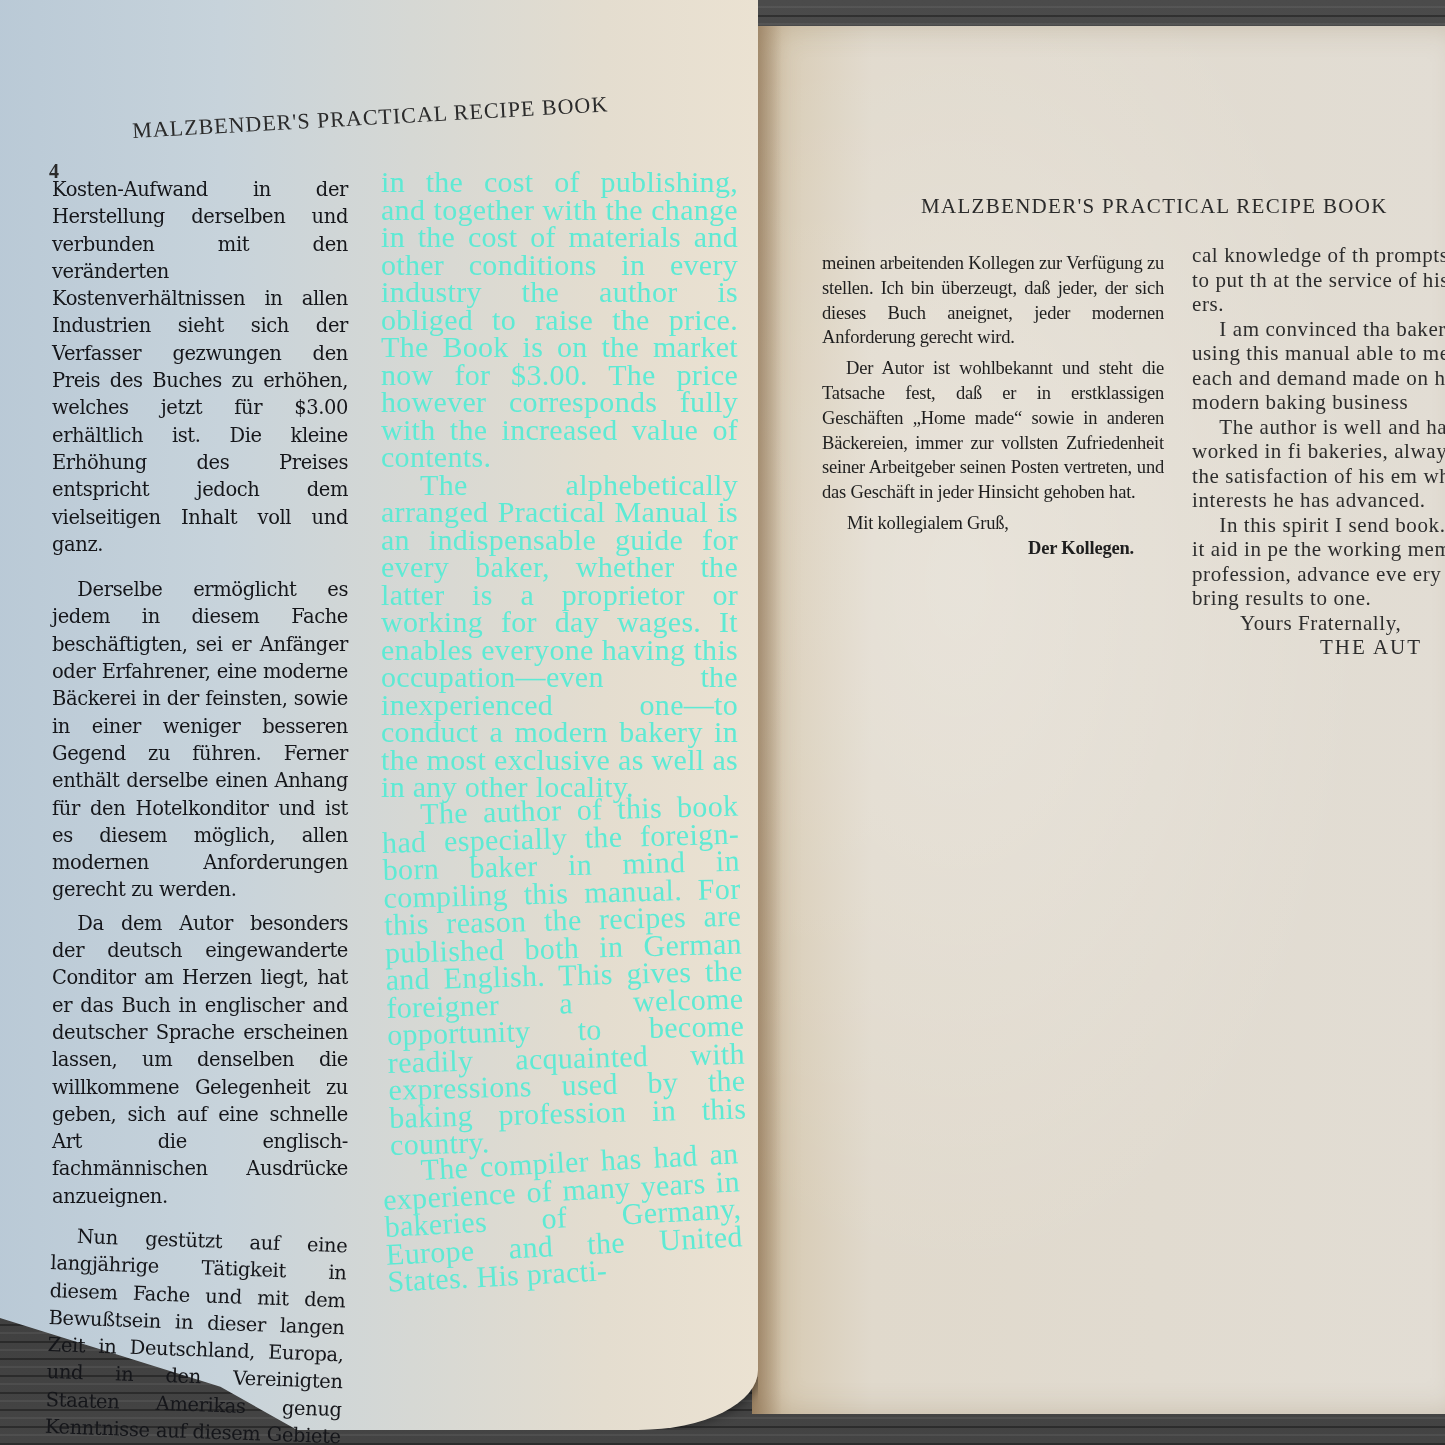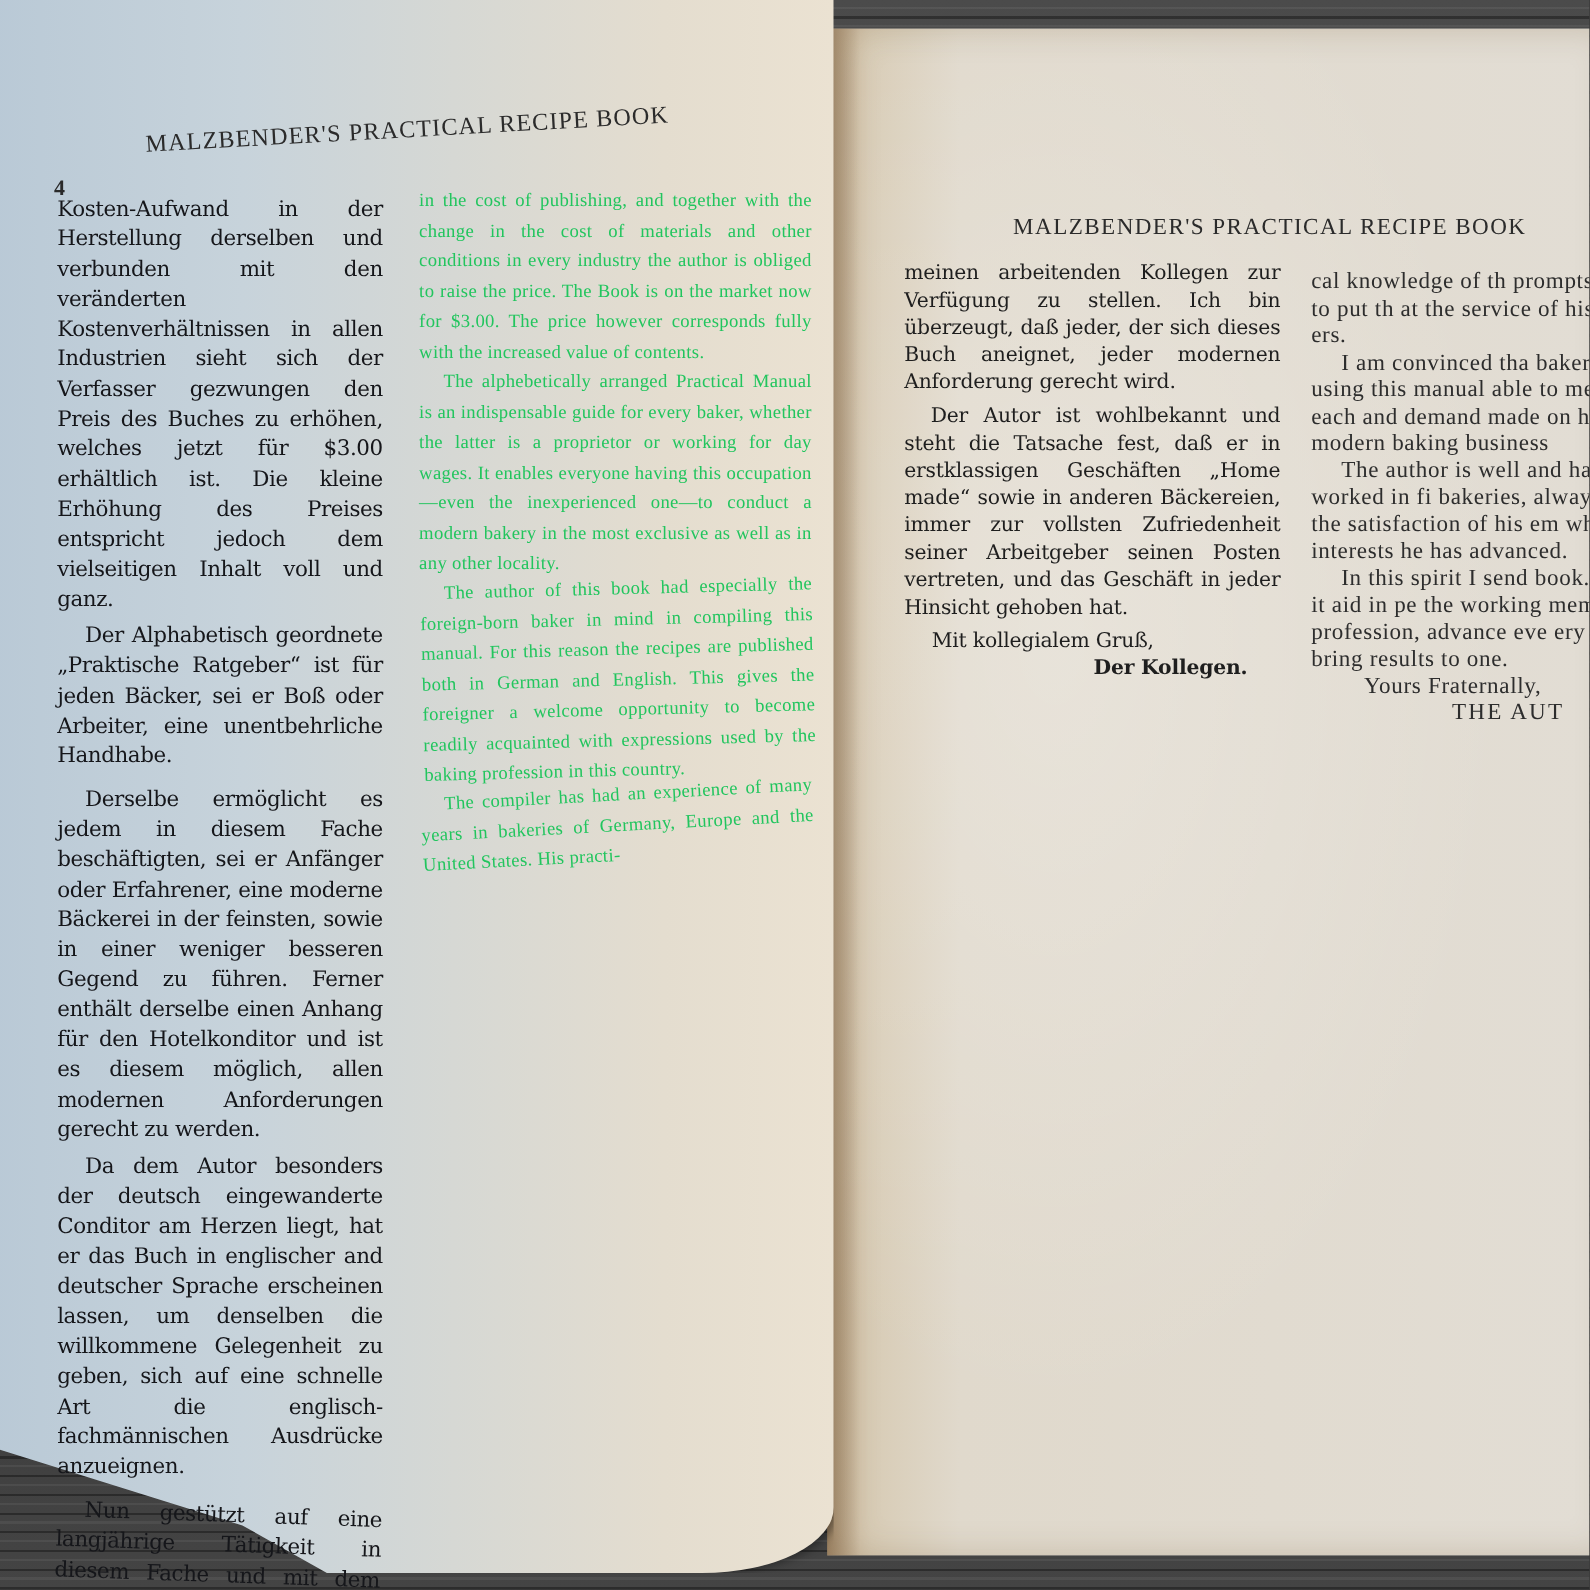--- a/index.html
+++ b/index.html
@@ -44,22 +44,22 @@
   .col {
     position:absolute; color:#1f1f22;
   }
   .col p { margin:0; text-indent:0; }
   .col p.indent { text-indent:1.3em; }
   .fraktur {
     font-family:"DejaVu Serif", serif; font-size:19.5px; line-height:27.3px;
     letter-spacing:-0.4px; color:#15161a; text-align:justify;
   }
   .roman {
-    font-family:"Liberation Serif", serif; font-size:17px; line-height:27.5px;
-    letter-spacing:0.3px; color:#22c55e; text-align:justify;
+    font-family:"Liberation Serif", serif; font-size:30px; line-height:27.5px;
+    letter-spacing:0.3px; color:#5eead4; text-align:justify;
   }
   .roman-r {
     font-family:"Liberation Serif", serif; font-size:21px; line-height:24.5px;
     letter-spacing:0.6px; color:#2d2d2d; text-align:justify;
   }
   .fraktur-r {
     font-family:"DejaVu Serif", serif; font-size:18.5px; line-height:24.8px;
     letter-spacing:-0.2px; color:#1e1e1e; text-align:justify;
   }
   .gap { height:12px; }
@@ -72,21 +72,21 @@
 </head>
 <body>
 
 <div class="wood"></div>
 
 <div class="page-right"></div>
 <div class="gutter-shadow"></div>
 
 <div class="running-head" style="left:921px; top:194px; font-size:21px; letter-spacing:1.3px;">MALZBENDER'S PRACTICAL RECIPE BOOK</div>
 
-<div class="col fraktur-r" style="left:822px; top:237px; width:342px;">
+<div class="col fraktur-r" style="left:822px; top:251px; width:342px;font-family:Liberation Serif, serif;">
   <p>meinen arbeitenden Kollegen zur Verfügung zu stellen. Ich bin überzeugt, daß jeder, der sich dieses Buch aneignet, jeder modernen Anforderung gerecht wird.</p>
   <div class="gap-s"></div>
   <p class="indent">Der Autor ist wohlbekannt und steht die Tatsache fest, daß er in erstklassigen Geschäften „Home made“ sowie in anderen Bäckereien, immer zur vollsten Zufriedenheit seiner Arbeitgeber seinen Posten vertreten, und das Geschäft in jeder Hinsicht gehoben hat.</p>
   <div class="gap-s"></div>
   <p class="closing">Mit kollegialem Gruß,</p>
   <p class="sign">Der Kollegen.</p>
 </div>
 
 <div class="col roman-r" style="left:1192px; top:243px; width:300px; text-align:left;">
   <p>cal knowledge of th prompts him to put th at the service of his c ers.</p>
@@ -99,21 +99,20 @@
 
 <div class="page-left"></div>
 
 <div class="page-num" style="left:49px; top:160px;">4</div>
 
 <div class="running-head" style="left:133px; top:118px; font-size:22px; transform:rotate(-3.2deg); transform-origin:left bottom;">MALZBENDER'S PRACTICAL RECIPE BOOK</div>
 
 <div class="col fraktur" style="left:52px; top:176px; width:296px;">
   <p>Kosten-Aufwand in der Herstellung derselben und verbunden mit den veränderten Kostenverhältnissen in allen Industrien sieht sich der Verfasser gezwungen den Preis des Buches zu erhöhen, welches jetzt für $3.00 erhältlich ist. Die kleine Erhöhung des Preises entspricht jedoch dem vielseitigen Inhalt voll und ganz.</p>
   <div class="gap-s"></div>
-  <p class="indent">Der Alphabetisch geordnete „Praktische Ratgeber“ ist für jeden Bäcker, sei er Boß oder Arbeiter, eine unentbehrliche Handhabe.</p>
   <div class="gap"></div>
   <p class="indent">Derselbe ermöglicht es jedem in diesem Fache beschäftigten, sei er Anfänger oder Erfahrener, eine moderne Bäckerei in der feinsten, sowie in einer weniger besseren Gegend zu führen. Ferner enthält derselbe einen Anhang für den Hotelkonditor und ist es diesem möglich, allen modernen Anforderungen gerecht zu werden.</p>
   <div class="gap-s"></div>
   <p class="indent">Da dem Autor besonders der deutsch eingewanderte Conditor am Herzen liegt, hat er das Buch in englischer and deutscher Sprache erscheinen lassen, um denselben die willkommene Gelegenheit zu geben, sich auf eine schnelle Art die englisch-fachmännischen Ausdrücke anzueignen.</p>
   <div class="gap"></div>
   <p class="indent" style="transform:rotate(2deg); transform-origin:left top;">Nun gestützt auf eine langjährige Tätigkeit in diesem Fache und mit dem Bewußtsein in dieser langen Zeit in Deutschland, Europa, und in den Vereinigten Staaten Amerikas genug Kenntnisse auf diesem Gebiete gesammelt zu haben, erlaube ich mir, dieselben</p>
 </div>
 
 <div class="col roman" style="left:381px; top:168px; width:357px;">
   <p>in the cost of publishing, and together with the change in the cost of materials and other conditions in every industry the author is obliged to raise the price. The Book is on the market now for $3.00. The price however corresponds fully with the increased value of contents.</p>

